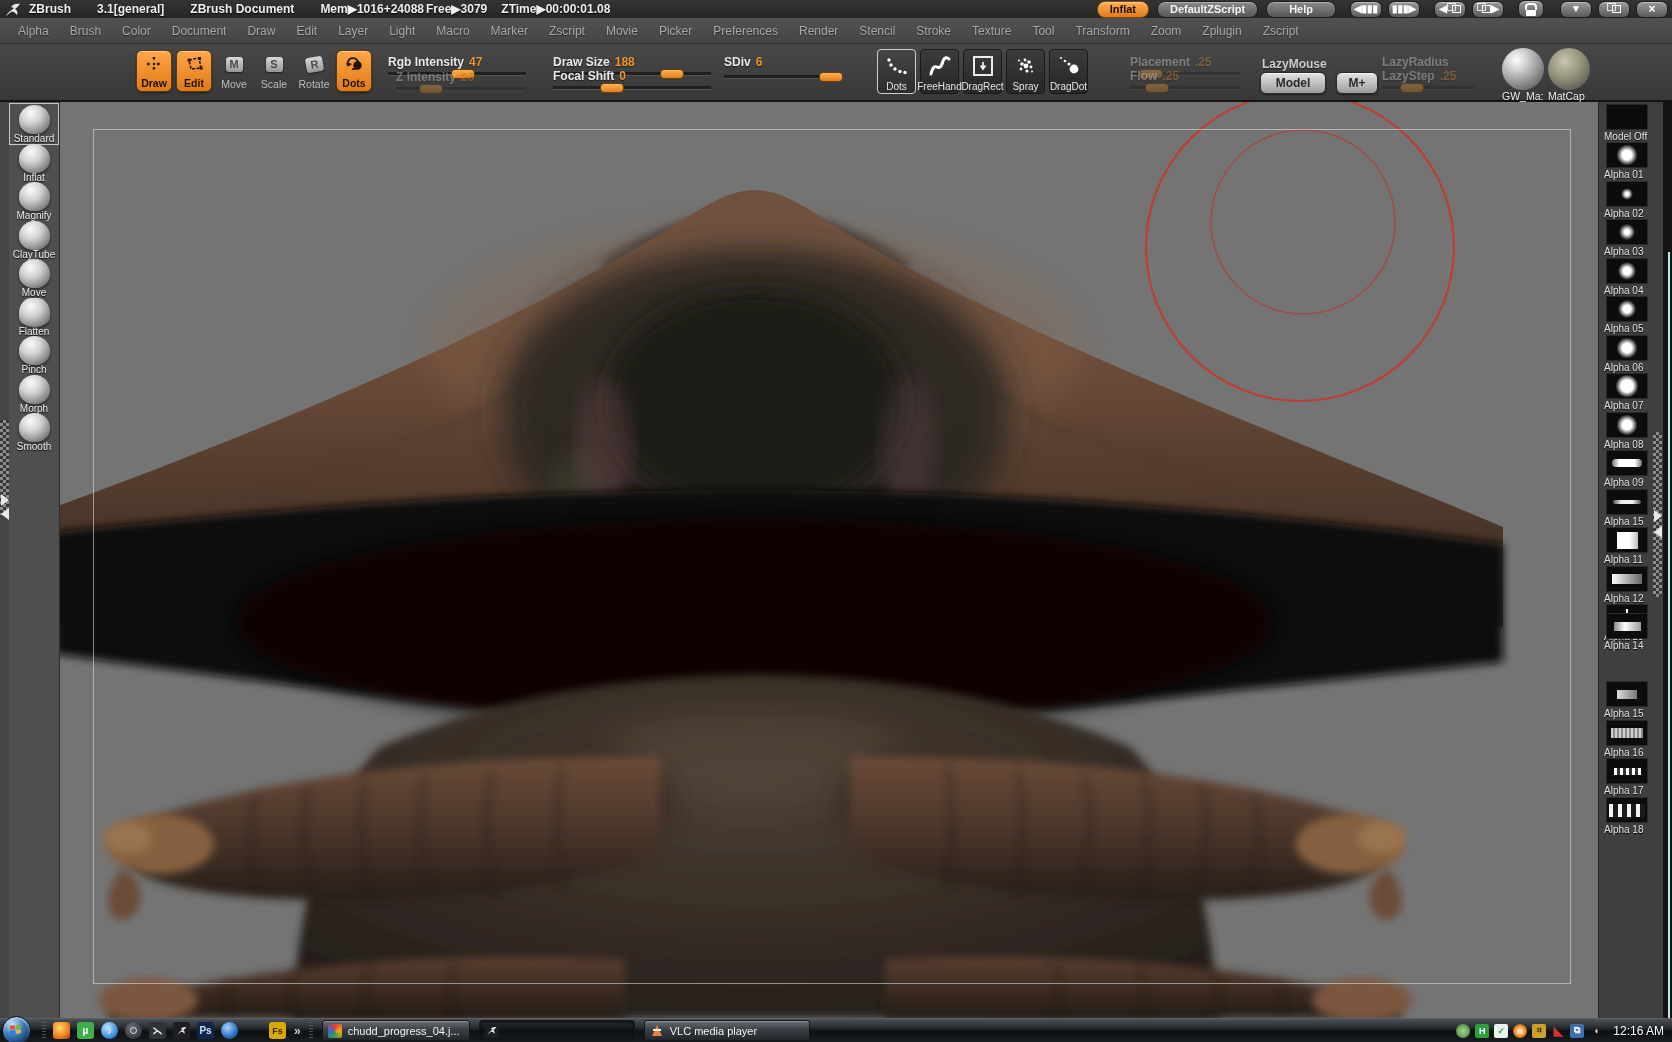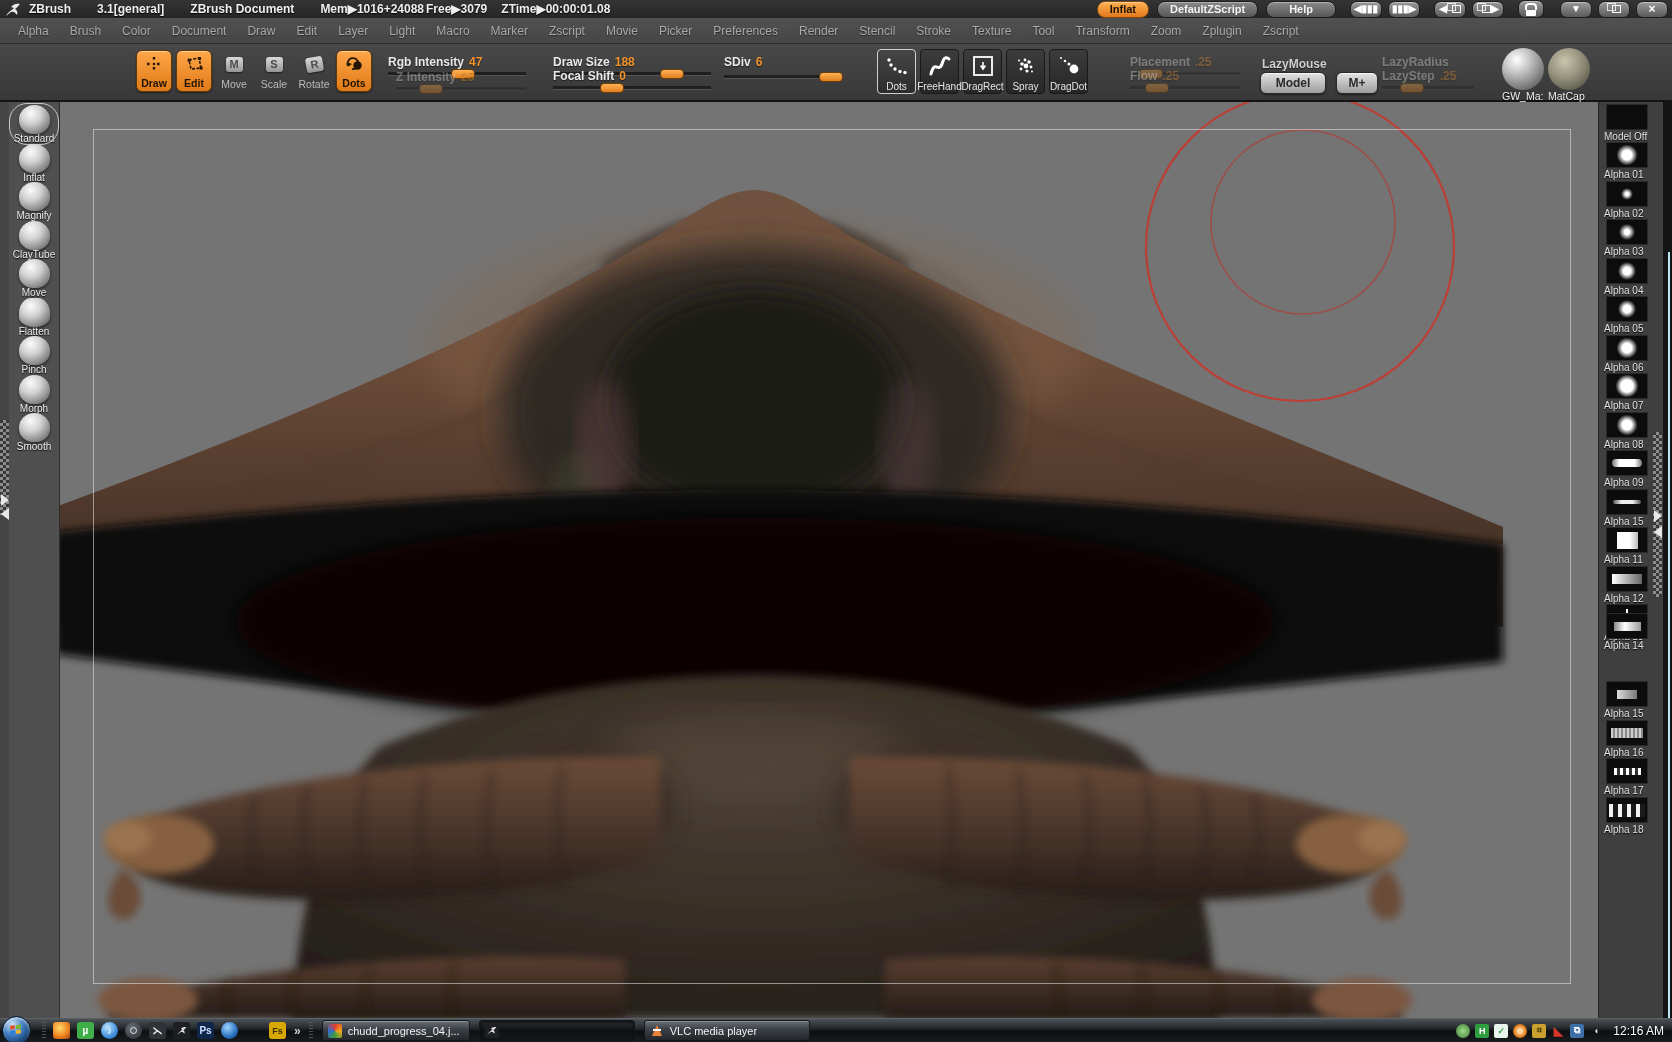--- a/index.html
+++ b/index.html
@@ -64,21 +64,21 @@
            background-size:6px 6px;background-position:0 0,3px 3px;background-color:#383838;}
   .tri{width:0;height:0;position:absolute;}
   .tri.right{border-top:6px solid transparent;border-bottom:6px solid transparent;border-left:8px solid #e8e8e8;}
   .tri.left{border-top:6px solid transparent;border-bottom:6px solid transparent;border-right:8px solid #e8e8e8;}
   .brush-item{position:absolute;left:11px;width:46px;height:38px;text-align:center;}
   .brush-thumb{width:31px;height:29px;margin:0 auto;border-radius:50% 50% 46% 46%;
     background:radial-gradient(circle at 38% 28%,#fbfbfb,#d2d2d2 36%,#909090 68%,#555 96%);
     box-shadow:0 2px 3px rgba(0,0,0,.45);}
   .brush-label{font-size:10px;color:#ececec;text-shadow:0 1px 1px #000;margin-top:-1px;
                overflow:hidden;white-space:nowrap;}
-  .brush-item.sel{outline:1px solid #c9c9c9;outline-offset:1px;border-radius:16px;}
+  .brush-item.sel{outline:1px solid #c9c9c9;outline-offset:1px;border-radius:0;}
   #right-tray{left:1598px;top:102px;width:74px;height:916px;background:#3f3f3f;border-left:1px solid #242424;box-sizing:border-box;}
   .alpha-item{position:absolute;left:5px;width:48px;height:38px;}
   .alpha-thumb{width:40px;height:24px;background:#0c0c0c;border:1px solid #2a2a2a;margin-left:2px;
                display:flex;align-items:center;justify-content:center;}
   .alpha-label{font-size:10px;color:#e2e2e2;text-shadow:0 1px 1px #000;white-space:nowrap;overflow:hidden;margin-top:1px;}
   .ath{display:block;}
   .g-dot6{width:20px;height:20px;background:radial-gradient(circle,#fff 12%,rgba(255,255,255,0) 42%);}
   .g-dot9{width:22px;height:22px;background:radial-gradient(circle,#fff 16%,rgba(255,255,255,0) 52%);}
   .g-dot11{width:22px;height:22px;background:radial-gradient(circle,#fff 24%,rgba(255,255,255,0) 58%);}
   .g-dot13{width:24px;height:24px;background:radial-gradient(circle,#fff 28%,rgba(255,255,255,0) 62%);}

